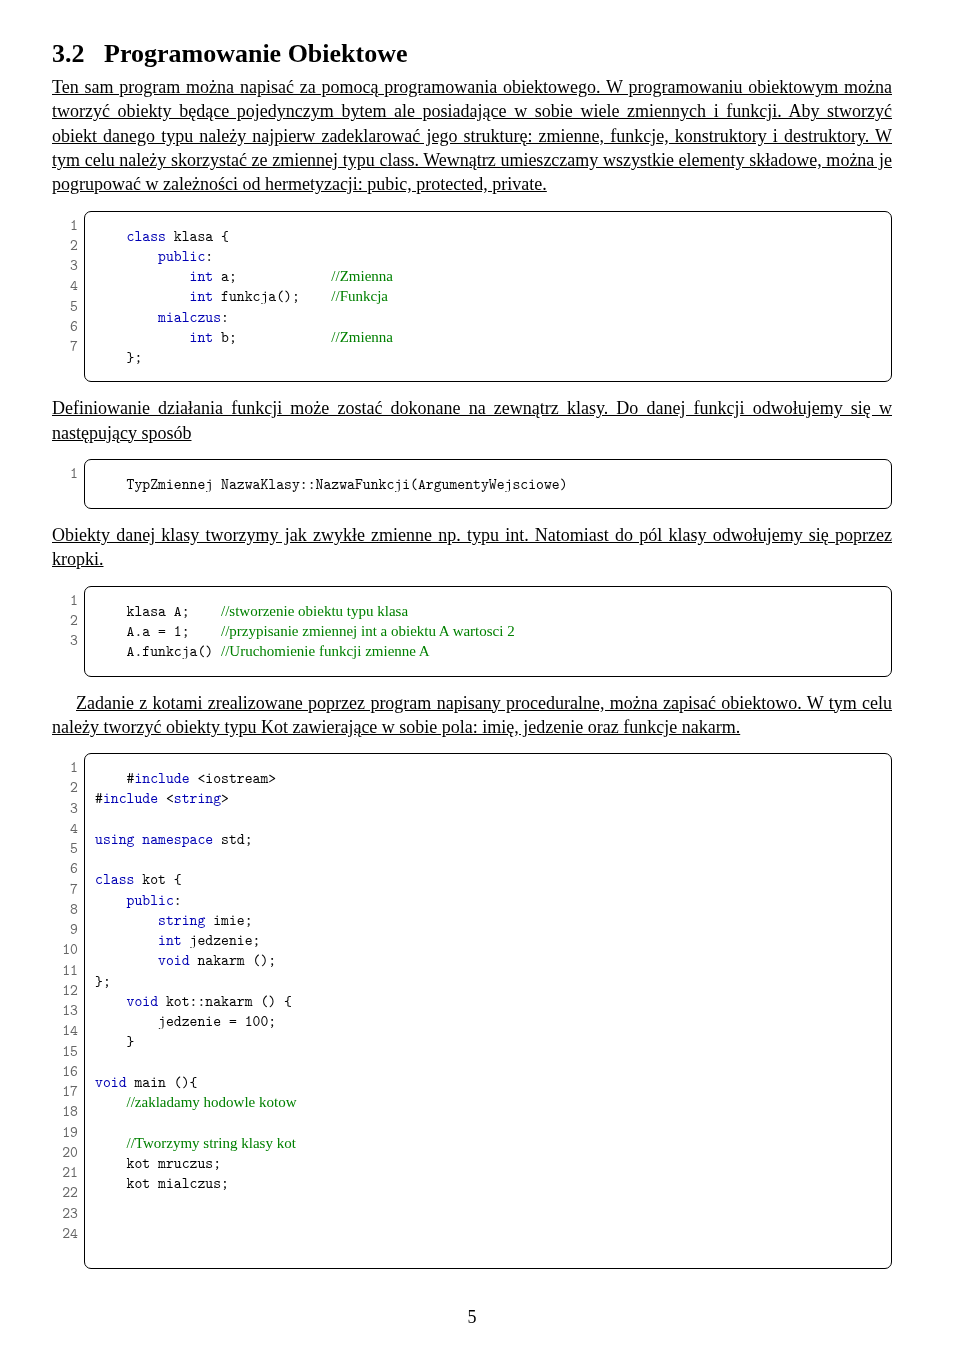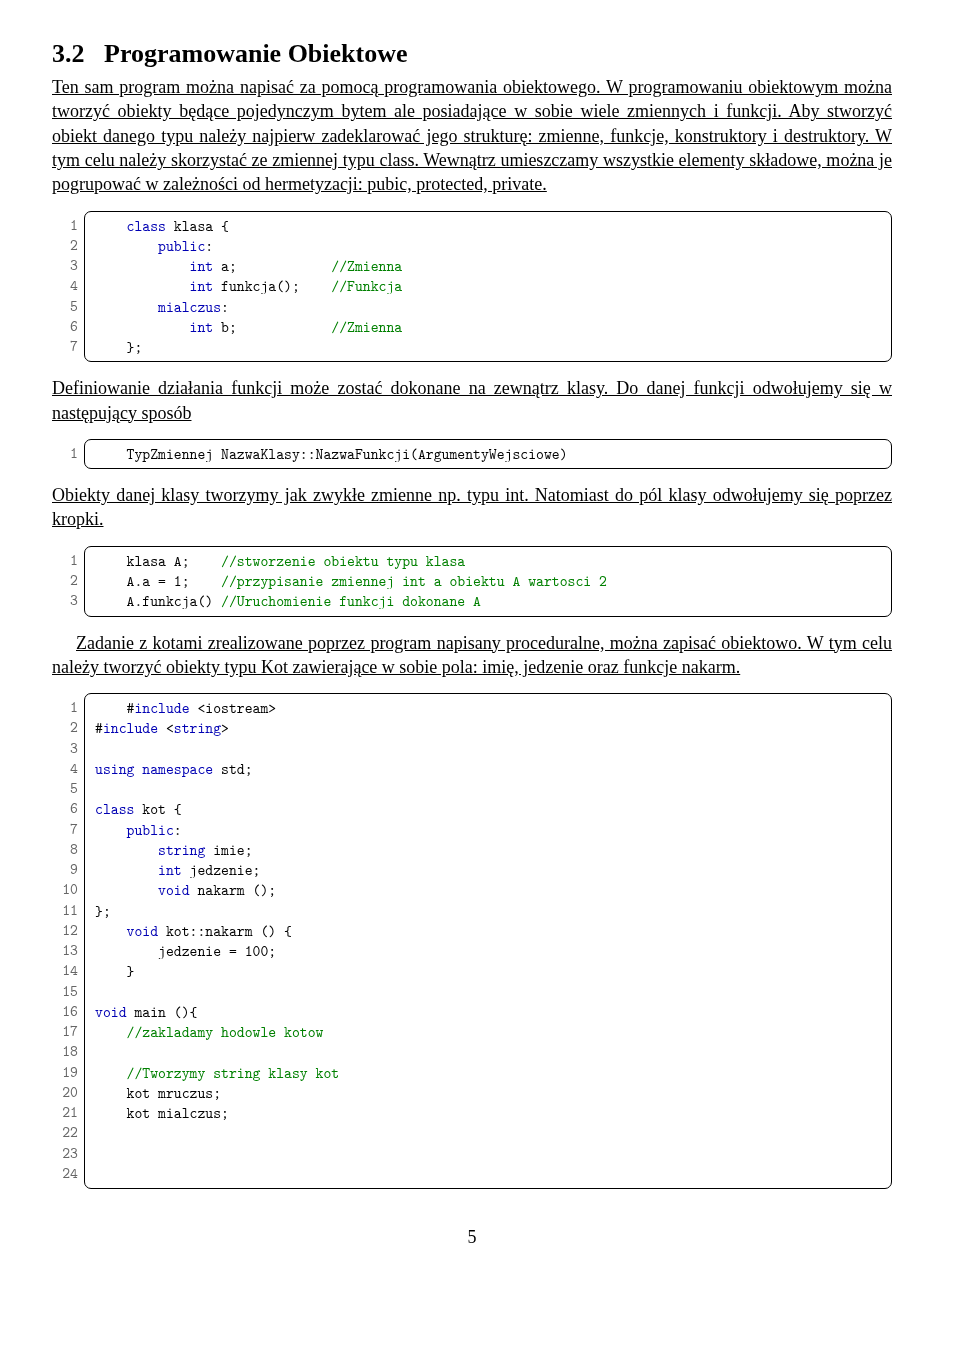--- a/index.html
+++ b/index.html
@@ -39,26 +39,26 @@
     padding: 4px 6px 4px 0;
     flex: 0 0 26px;
   }
   .lcode {
     flex: 1;
     font-family: "Latin Modern Mono", "Courier New", monospace;
     font-size: 15px;
     line-height: 1.35;
     border: 1px solid #000;
     border-radius: 7px;
-    padding: 4px 10px;
+    padding: 14px 10px;
     white-space: pre;
     overflow: hidden;
   }
   .kw { color: #0000b3; }
-  .cm { color: #008000; }
+  .cm { color: #008000; font-family: Liberation Serif, serif; }
   .pagefoot {
     text-align: center;
     font-size: 18px;
     margin-top: 36px;
   }
 </style>
 </head>
 <body>
 
 <h2>
@@ -84,21 +84,21 @@
   <div class="lnums">1</div>
   <div class="lcode">    TypZmiennej NazwaKlasy::NazwaFunkcji(ArgumentyWejsciowe)</div>
 </div>
 
 <p>Obiekty danej klasy tworzymy jak zwykłe zmienne np. typu int. Natomiast do pól klasy odwołujemy się poprzez kropki.</p>
 
 <div class="listing-wrap">
   <div class="lnums">1<br>2<br>3</div>
   <div class="lcode">    klasa A;    <span class="cm">//stworzenie obiektu typu klasa</span>
     A.a = 1;    <span class="cm">//przypisanie zmiennej int a obiektu A wartosci 2</span>
-    A.funkcja() <span class="cm">//Uruchomienie funkcji dokonane A</span></div>
+    A.funkcja() <span class="cm">//Uruchomienie funkcji zmienne A</span></div>
 </div>
 
 <p class="indent">Zadanie z kotami zrealizowane poprzez program napisany proceduralne, można zapisać obiektowo. W tym celu należy tworzyć obiekty typu Kot zawierające w sobie pola: imię, jedzenie oraz funkcje nakarm.</p>
 
 <div class="listing-wrap">
   <div class="lnums">1<br>2<br>3<br>4<br>5<br>6<br>7<br>8<br>9<br>10<br>11<br>12<br>13<br>14<br>15<br>16<br>17<br>18<br>19<br>20<br>21<br>22<br>23<br>24</div>
   <div class="lcode">    #<span class="kw">include</span> &lt;iostream&gt;
 #<span class="kw">include</span> &lt;<span class="kw">string</span>&gt;
  
 <span class="kw">using</span> <span class="kw">namespace</span> std;

